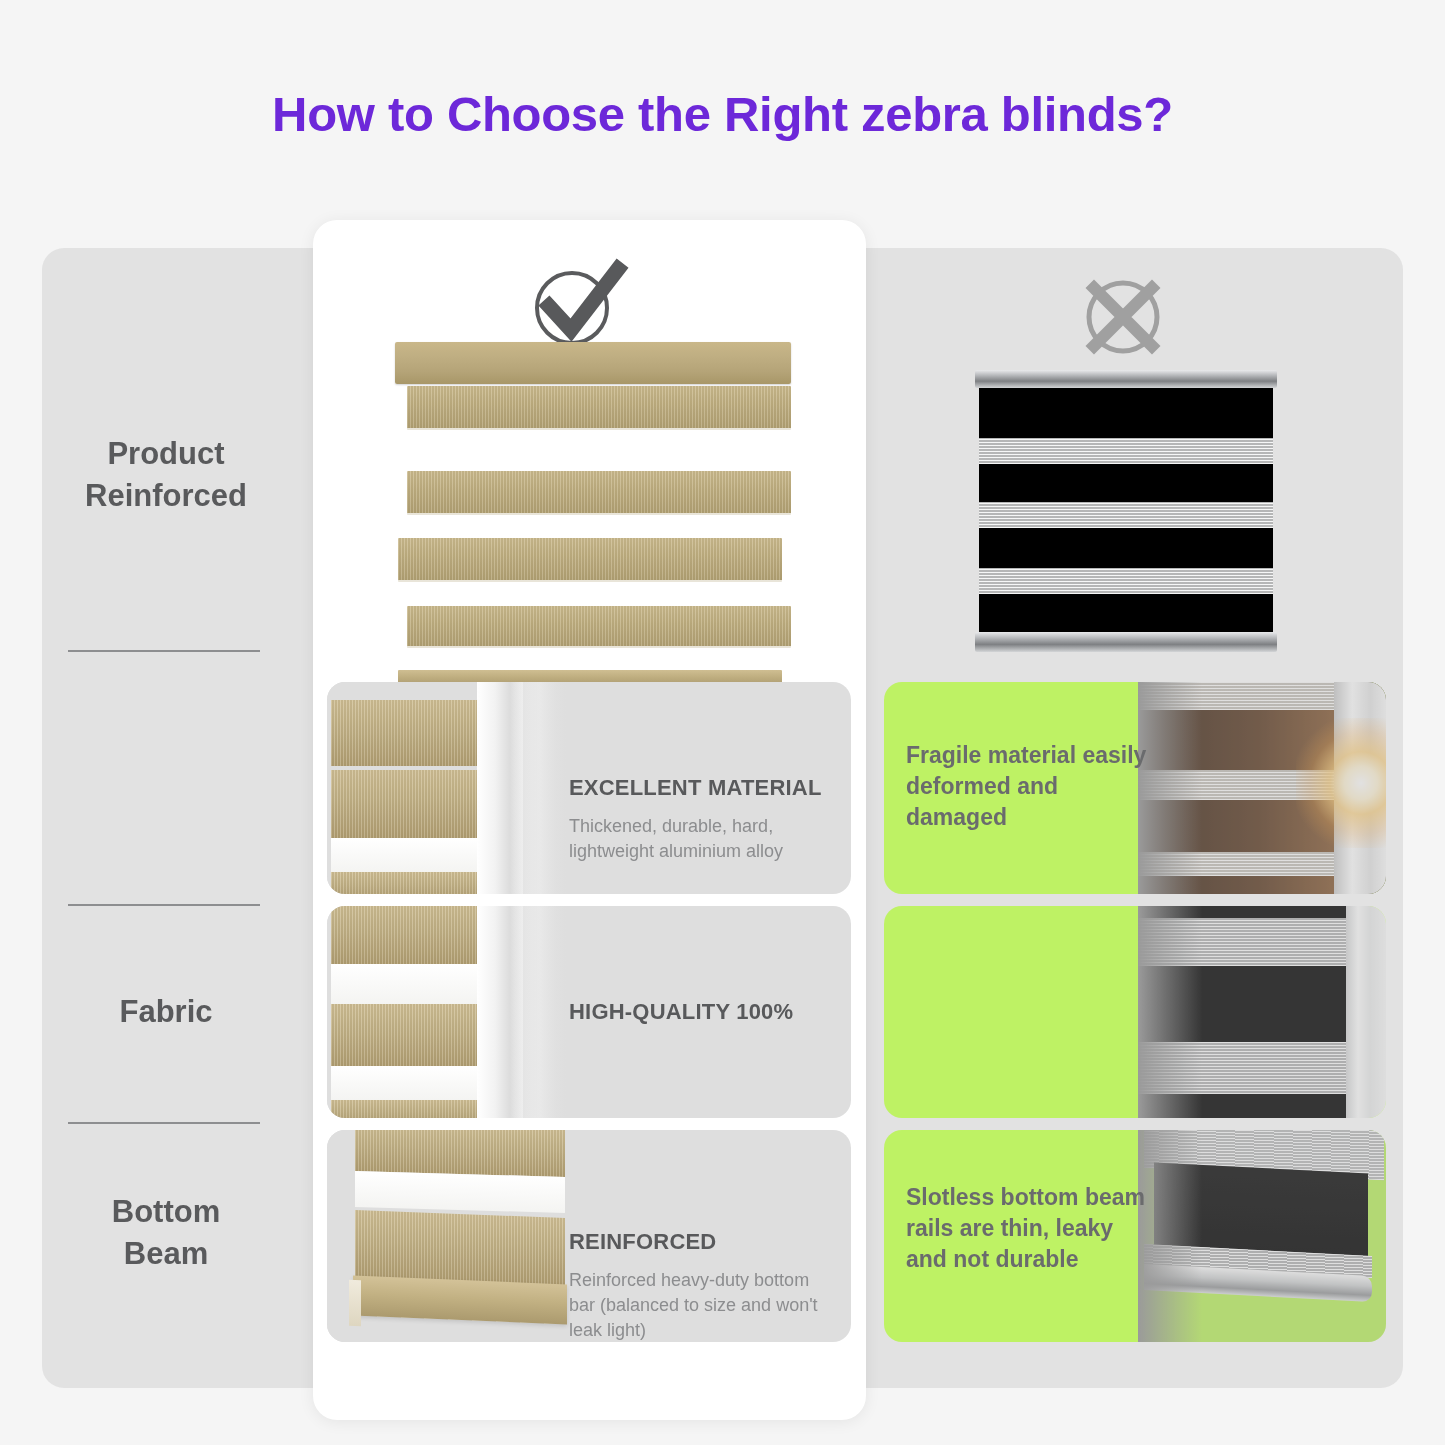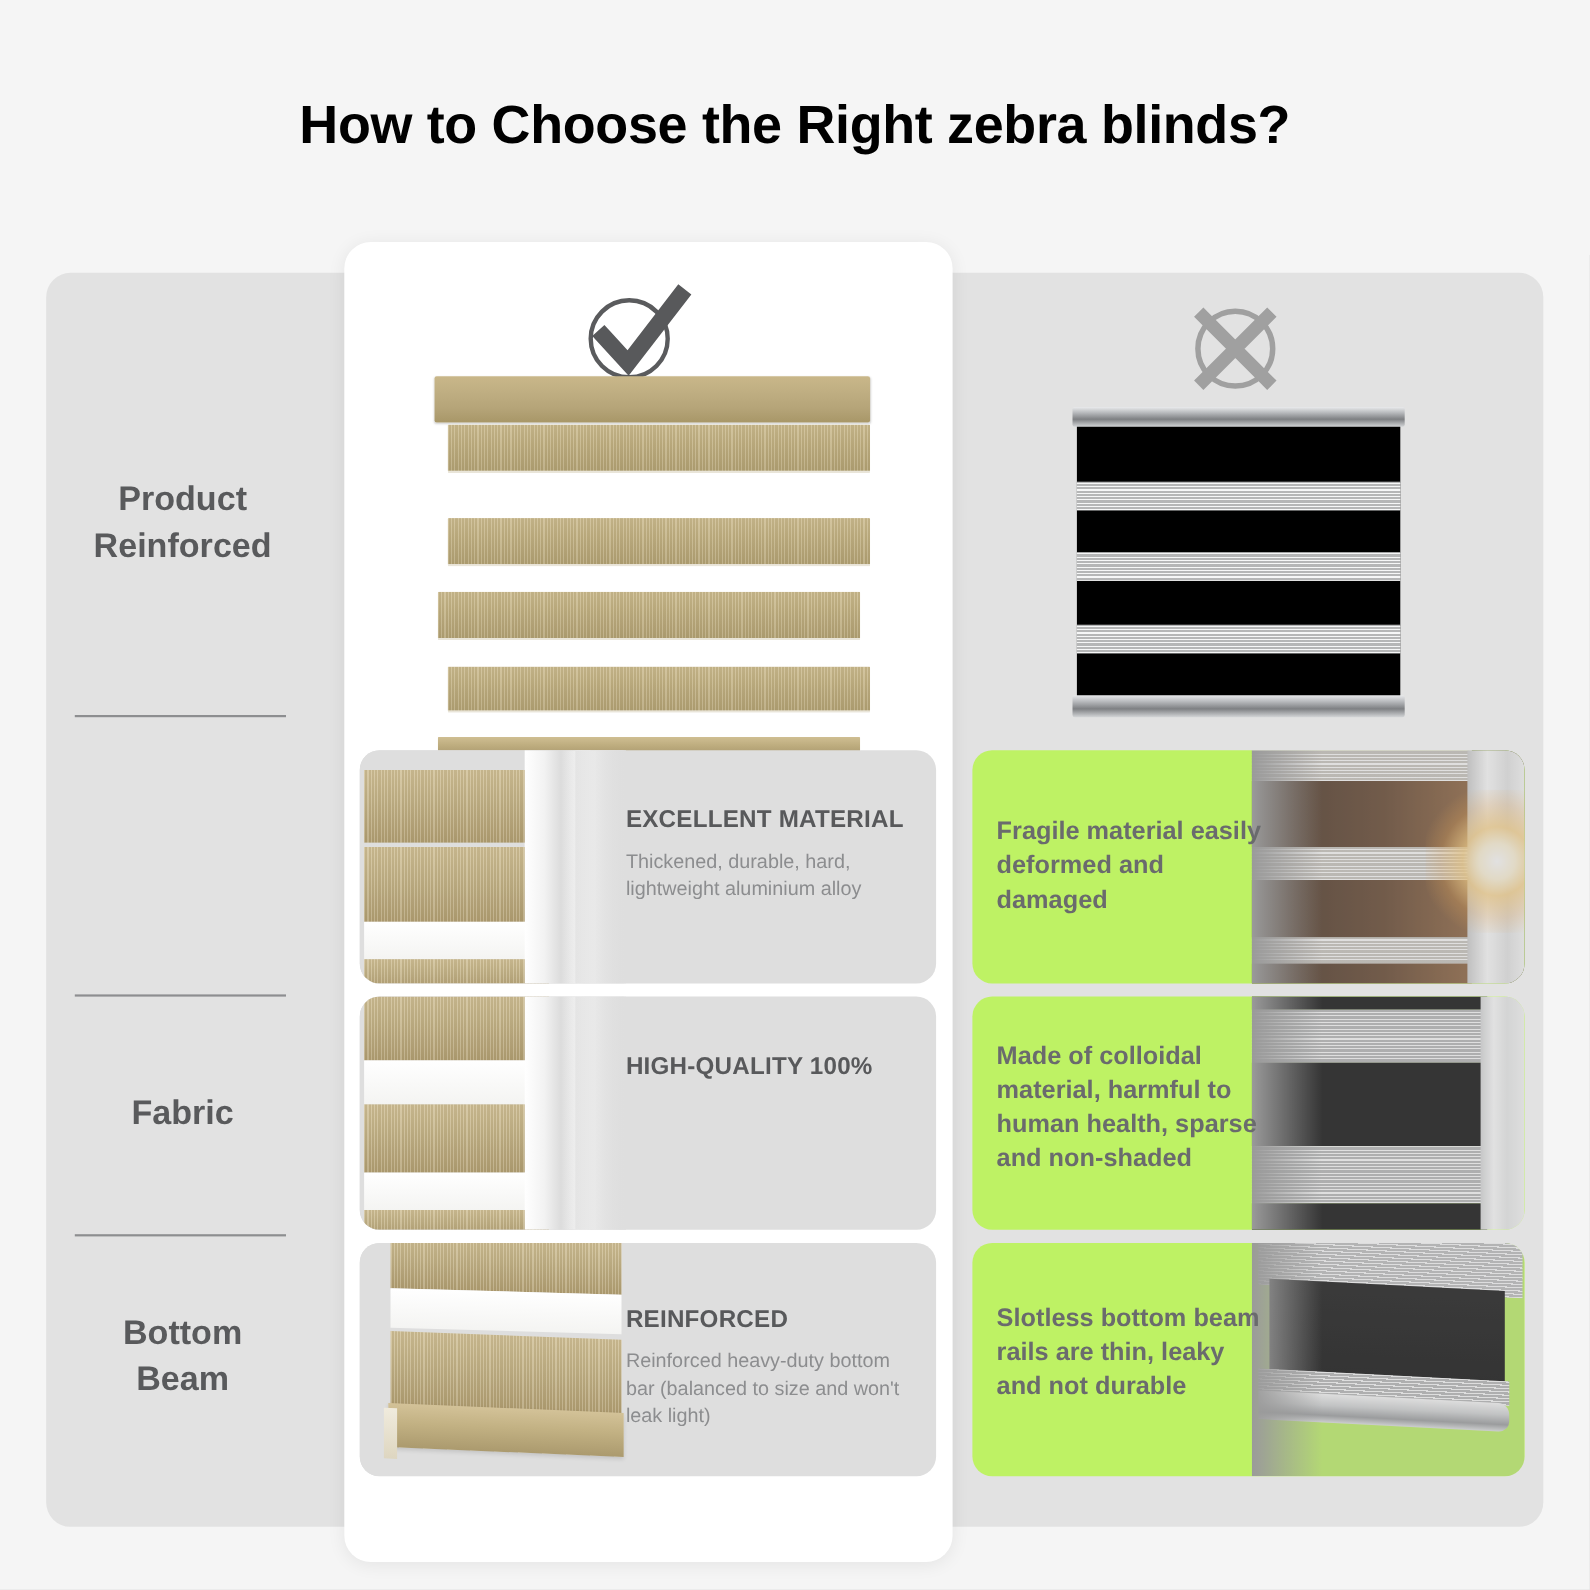--- a/index.html
+++ b/index.html
@@ -17,21 +17,21 @@
 
   
   .page-title {
     position: absolute;
     left: 0;
     top: 86px;
     width: 1445px;
     text-align: center;
     font-size: 49px;
     font-weight: bold;
-    color: #000000;
+    color: #6d28d9;
     letter-spacing: -0.3px;
   }
 
   
   .compare-panel {
     position: absolute;
     left: 42px;
     top: 248px;
     width: 1361px;
     height: 1140px;
@@ -204,20 +204,21 @@
     left: 242px;
     top: 50px;
     width: 270px;
   }
   .feat-title {
     font-size: 22px;
     font-weight: bold;
     color: #58595b;
     letter-spacing: 0.2px;
     margin-bottom: 13px;
+    margin-top: 43px;
   }
   .feat-body {
     font-size: 18px;
     line-height: 25px;
     color: #8c8d8f;
   }
   .feat-text-bad {
     position: absolute;
     left: 22px;
     top: 48px;
@@ -545,21 +546,20 @@
   <div class="photo-bad">
     <div class="pb-stripe-blk" style="top:-10px;height:22px"></div>
     <div class="pb-stripe-wht" style="top:12px;height:48px"></div>
     <div class="pb-stripe-blk" style="top:60px;height:76px"></div>
     <div class="pb-stripe-wht" style="top:136px;height:52px"></div>
     <div class="pb-stripe-blk" style="top:188px;height:28px"></div>
     <div class="pb-frame-wht"></div>
     <div class="fade-left"></div>
     <div class="tint-overlay"></div>
   </div>
-  <div class="feat-text-bad">Made of colloidal material, harmful to human health, sparse and non-shaded</div>
 </div>
 
 <div class="feat-card bad f2">
   <div class="photo-bad">
     <div class="pb-beam-top"></div>
     <div class="pb-beam-blk"></div>
     <div class="pb-beam-sheer"></div>
     <div class="pb-beam-rail"></div>
     <div class="fade-left"></div>
     <div class="tint-overlay"></div>

